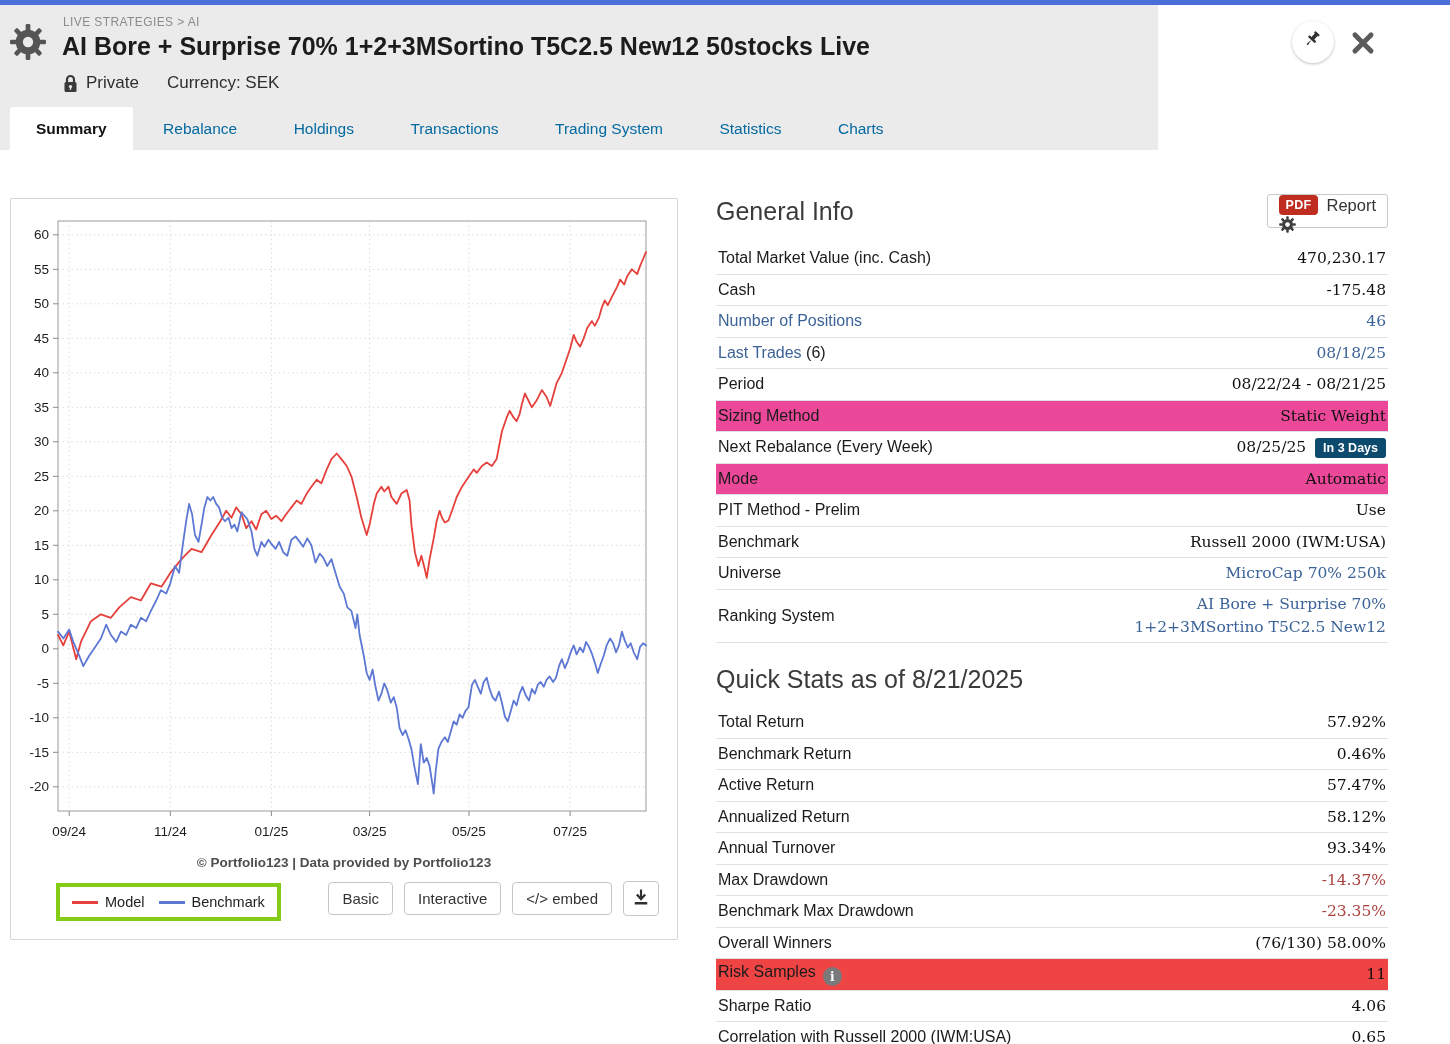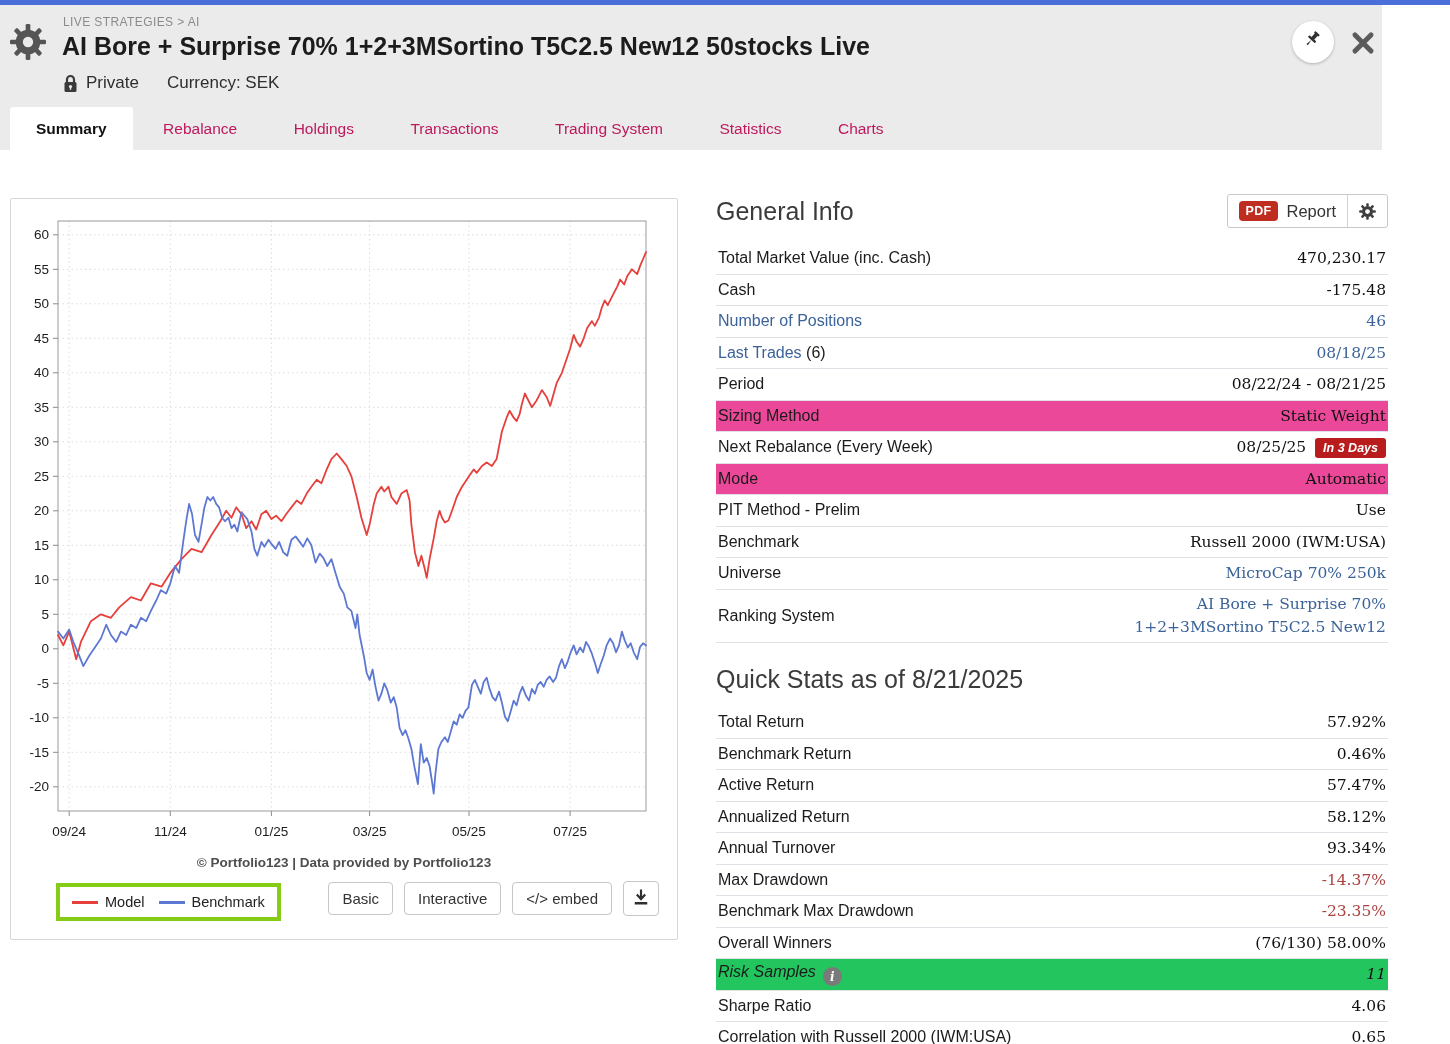--- a/index.html
+++ b/index.html
@@ -1,32 +1,32 @@
 <!DOCTYPE html>
 <html><head>
 <meta charset="utf-8">
 <style>
   html,body{margin:0;padding:0;}
   body{width:1450px;height:1044px;position:relative;background:#fff;overflow:hidden;
        font-family:"Liberation Sans",sans-serif;}
   
   .topbar{position:absolute;left:0;top:0;width:1450px;height:5px;}
-  .header{position:absolute;left:0;top:5px;width:1382px;height:145px;background:#ebebeb;}
+  .header{position:absolute;left:0;top:5px;width:1158px;height:145px;background:#ebebeb;}
   .gear-main{position:absolute;left:8px;top:17px;}
   .breadcrumb{position:absolute;left:63px;top:10px;font-size:12px;color:#8b8b8b;letter-spacing:.4px;}
   .page-title{position:absolute;left:62px;top:27px;font-size:25px;font-weight:600;color:#1c1c1c;white-space:nowrap;}
   .meta{position:absolute;left:63px;top:68px;display:flex;align-items:center;font-size:17px;color:#2e2e2e;}
   .meta .lock{margin-right:8px;display:inline-flex;}
   .meta .currency{margin-left:28px;}
   .pin-btn{position:absolute;left:1292px;top:16px;width:42px;height:42px;border-radius:50%;background:#fff;
            box-shadow:0 1px 3px rgba(0,0,0,.25);display:flex;align-items:center;justify-content:center;cursor:pointer;}
   .close-btn{position:absolute;left:1349px;top:24px;width:28px;height:28px;cursor:pointer;}
   
   .tabs{position:absolute;left:10px;bottom:0;white-space:nowrap;}
-  .tab{display:inline-block;line-height:43px;padding:0 26px;font-size:15.5px;color:#be185d;cursor:pointer;}
+  .tab{display:inline-block;line-height:43px;padding:0 26px;font-size:15.5px;color:#0369a1;cursor:pointer;}
   .tab.active{background:#fff;color:#111;font-weight:bold;border-radius:3px 3px 0 0;}
   
   .chart-card{position:absolute;left:10px;top:198px;width:666px;height:740px;background:#fff;
               border:1px solid #d6d6d6;border-radius:2px;}
   .chart-svg{position:absolute;left:0;top:0;}
   .ylab{font-family:"Liberation Sans",sans-serif;font-size:13.5px;text-anchor:end;fill:#1c1c1c;}
   .xlab{font-family:"Liberation Sans",sans-serif;font-size:13.5px;text-anchor:middle;fill:#1c1c1c;}
   .grid{stroke:#dcdcdc;stroke-dasharray:1.5 3;fill:none;}
   .tickmark{stroke:#8a8a8a;}
   .plot-border{fill:none;stroke:#9a9a9a;}
@@ -37,37 +37,37 @@
   .legend-item{display:flex;align-items:center;gap:7px;}
   .swatch{display:inline-block;width:26px;height:0;border-top:3px solid #000;}
   .chart-btns{position:absolute;right:18px;top:682px;display:flex;gap:11px;align-items:center;}
   .cbtn{border:1px solid #c6c6c6;border-radius:4px;background:#fff;font-size:15px;color:#333;
         padding:7px 13px;font-family:"Liberation Sans",sans-serif;cursor:pointer;display:flex;align-items:center;}
   .cbtn.iconbtn{padding:5px 7px;}
   
   .info-panel{position:absolute;left:716px;top:192px;width:672px;}
   .panel-header{display:flex;justify-content:space-between;align-items:center;height:38px;}
   .panel-title{font-size:25px;color:#3b3b3b;}
-  .report-group{display:flex;align-items:stretch;border:1px solid #c9c9c9;border-radius:3px;background:#fff;height:32px;}
+  .report-group{display:flex;align-items:stretch;border:1px solid #c9c9c9;border-radius:3px;background:#fff;height:32px;flex-direction:column;}
   .report-btn{display:flex;align-items:center;gap:8px;padding:0 11px;font-size:16.5px;color:#333;cursor:pointer;}
   .pdf-badge{background:#bf2d20;color:#fff;font-weight:bold;font-size:12.5px;padding:3px 7px;border-radius:4px;letter-spacing:.3px;}
   .group-divider{width:1px;background:#d2d2d2;}
   .group-gear{padding:0 10px;display:flex;align-items:center;cursor:pointer;}
   .table{margin-top:13px;}
   .row{display:flex;justify-content:space-between;align-items:center;border-bottom:1px solid #dee2e7;
        padding:0 2px;min-height:30.5px;}
   .row .lbl{font-size:16px;color:#1b1b1b;}
   .row .val{font-family:"DejaVu Serif",serif;font-size:15.5px;color:#101010;text-align:right;}
   .row .val2{line-height:1.5;padding:3px 0;}
   .link{color:#3c6398;cursor:pointer;text-align:right;}
   .neg{color:#ab4341;}
   .row-gray{background:#ec4899;}
-  .row-pink{background:#22c55e;font-style:italic;}
-  .badge{background:#b91c1c;color:#fff;font-family:"Liberation Sans",sans-serif;font-weight:bold;
-         font-size:12.5px;padding:3px 8px;border-radius:3px;margin-left:9px;white-space:nowrap;font-style:italic;}
+  .row-pink{background:#ef4444;}
+  .badge{background:#0c4a6e;color:#fff;font-family:"Liberation Sans",sans-serif;font-weight:bold;
+         font-size:12.5px;padding:3px 8px;border-radius:3px;margin-left:9px;white-space:nowrap;}
   .qs-title{font-size:25px;color:#3b3b3b;margin:22px 0 0;}
   .info-dot{display:inline-flex;width:19px;height:19px;border-radius:50%;background:#7a7a7a;color:#fff;
             align-items:center;justify-content:center;font-size:12px;font-family:"DejaVu Serif",serif;
             font-weight:bold;margin-left:7px;vertical-align:-4px;cursor:pointer;}
 </style>
 </head>
 <body>
 
 <div class="topbar" style="background: rgb(74, 111, 216);"></div>
 <div class="header">

